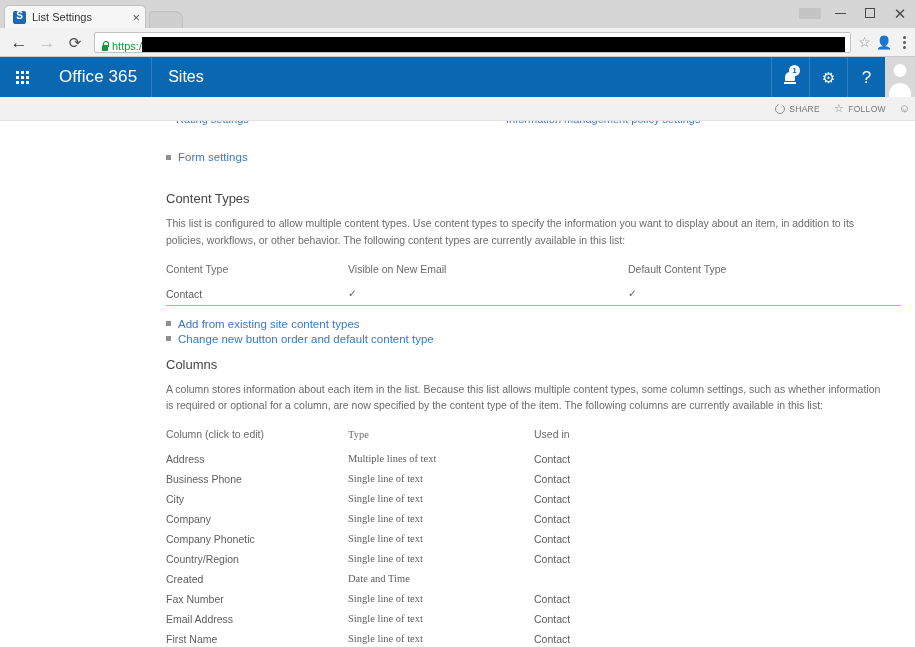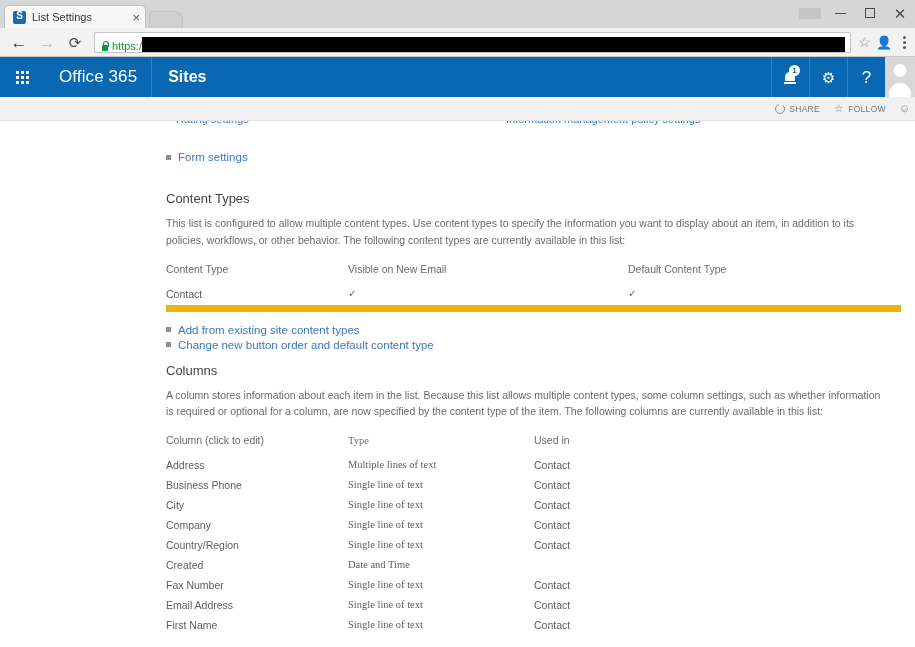--- a/index.html
+++ b/index.html
@@ -201,21 +201,21 @@
   .waffle {
     display: grid;
     grid-template-columns: repeat(3, 3px);
     grid-template-rows: repeat(3, 3px);
     gap: 2px;
     padding: 0 16px;
     align-content: center;
   }
   .waffle i { width: 3px; height: 3px; background: #ffffff; display: block; }
   .brand-o365 { font-size: 17px; font-weight: normal; letter-spacing: 0.1px; }
-  .brand-sites { font-size: 16px; font-weight: bold; padding: 0 16px; display: flex; align-items: center; }
+  .brand-sites { font-size: 16px; font-weight: normal; padding: 0 16px; display: flex; align-items: center; }
 
   .suite-right {
     margin-left: auto;
     display: flex;
     align-items: stretch;
   }
   .suite-icon {
     width: 38px;
     display: flex; align-items: center; justify-content: center;
     border-left: 1px solid #2e7fc0;
@@ -393,21 +393,21 @@
     font-weight: normal;
     color: #6b6b6b;
     padding: 0 0 10px 0;
   }
   table.sp-table td {
     font-size: 10.5px;
     color: #5e5e5e;
     padding: 3px 0 5px 0;
     vertical-align: top;
   }
-  .tbl-ct { border-bottom: 7px solid #eab308; }
+  .tbl-ct { border-bottom: 1px solid #eab308; }
   .tbl-ct th:nth-child(1), .tbl-ct td:nth-child(1) { width: 182px; }
   .tbl-ct th:nth-child(2), .tbl-ct td:nth-child(2) { width: 280px; }
   .check {
     font-size: 13px;
     color: #3a3a3a;
     line-height: 1;
   }
 
   .tbl-cols th:nth-child(1), .tbl-cols td:nth-child(1) { width: 182px; }
   .tbl-cols th:nth-child(2), .tbl-cols td:nth-child(2) { width: 186px; font-family: Liberation Serif, serif; }
@@ -589,20 +589,25 @@
               <td>City</td>
               <td>Single line of text</td>
               <td>Contact</td>
             </tr>
             <tr>
               <td>Company</td>
               <td>Single line of text</td>
               <td>Contact</td>
             </tr>
             <tr>
+              <td>Company Phonetic</td>
+              <td>Single line of text</td>
+              <td>Contact</td>
+            </tr>
+            <tr>
               <td>Country/Region</td>
               <td>Single line of text</td>
               <td>Contact</td>
             </tr>
             <tr>
               <td>Created</td>
               <td>Date and Time</td>
               <td></td>
             </tr>
             <tr>

